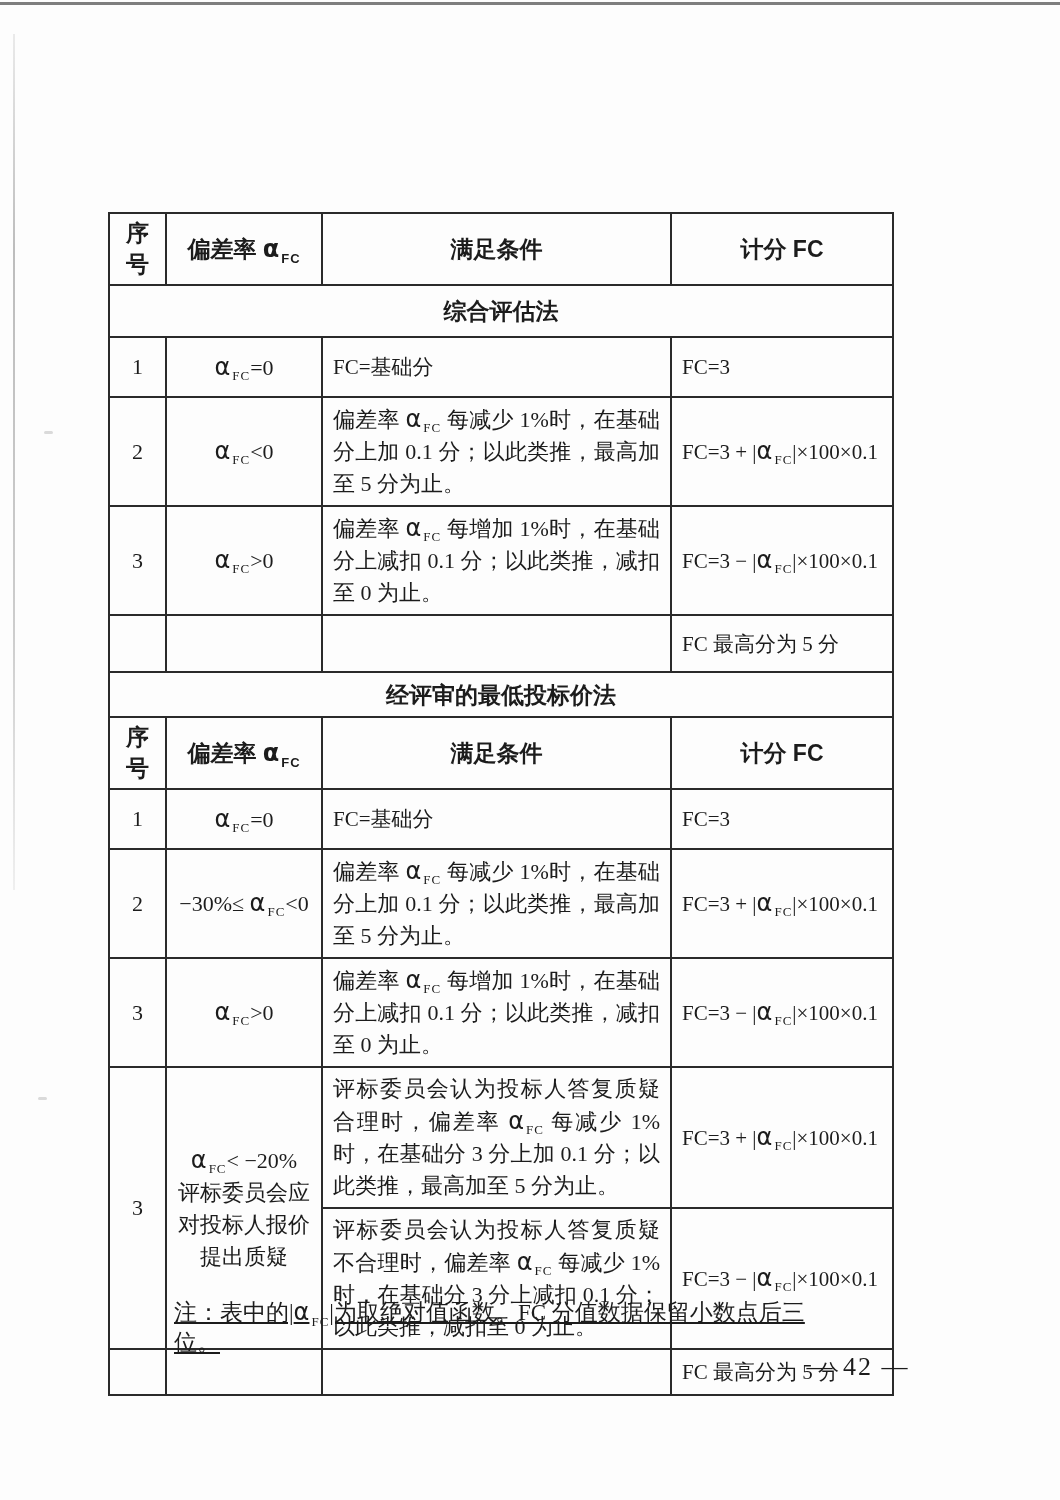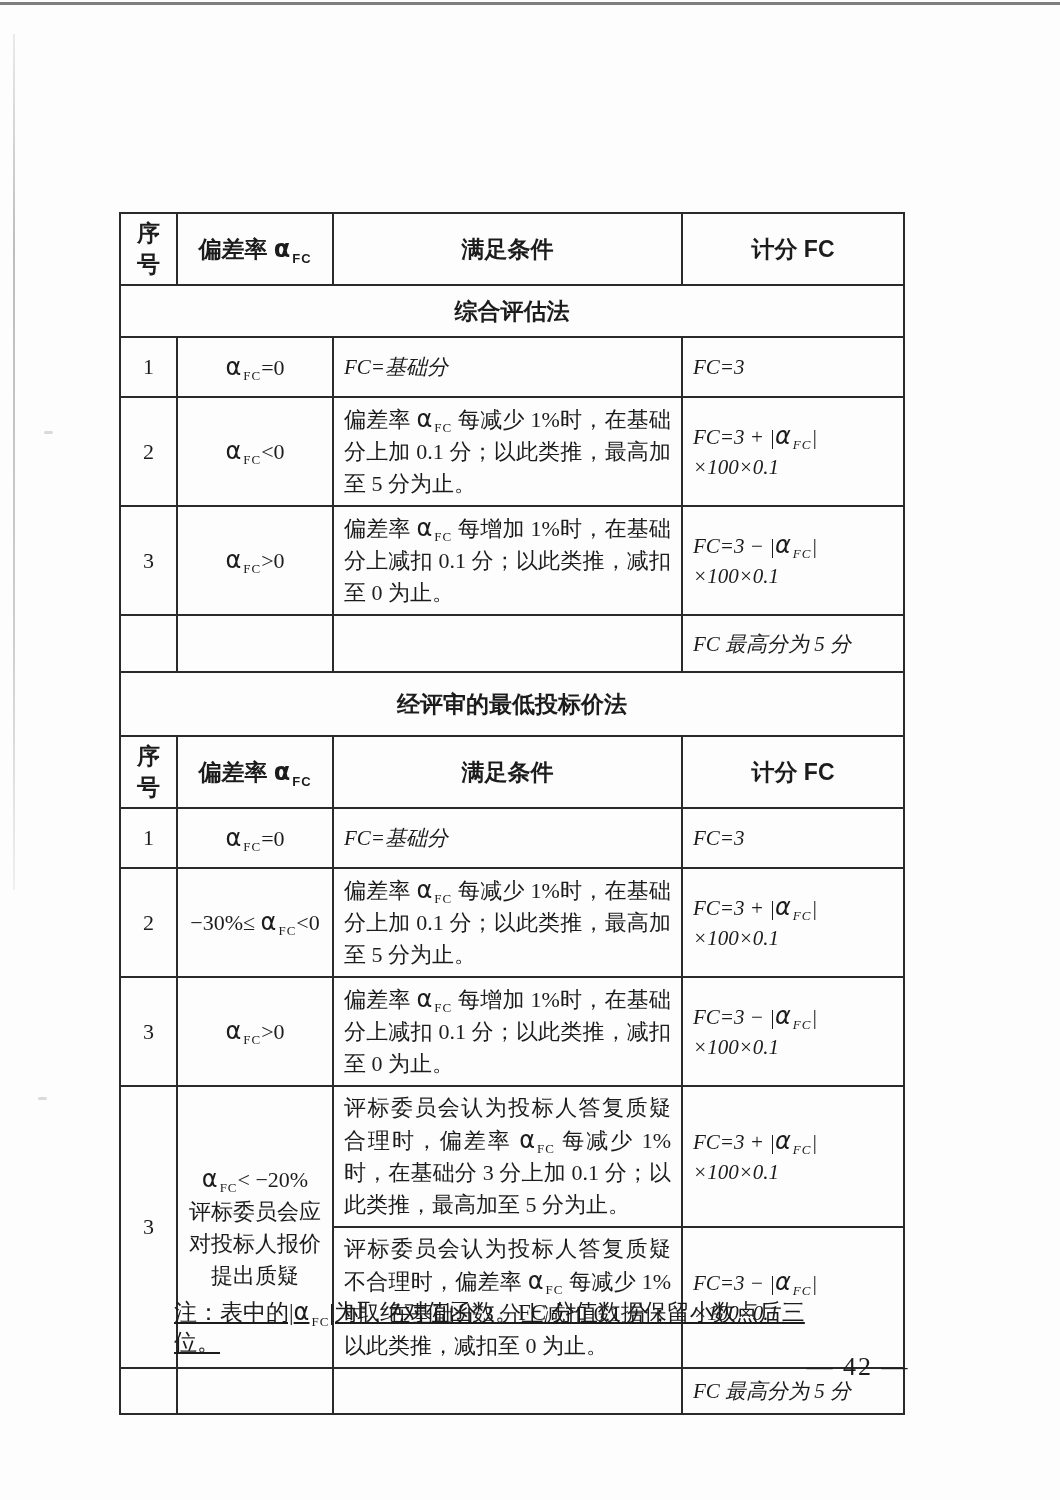--- a/index.html
+++ b/index.html
@@ -14,34 +14,34 @@
   
   .edge-top { position:absolute; top:2px; left:0; width:1060px; height:3px; background:#7e7e7e; }
   .line-left { position:absolute; top:34px; left:13px; width:2px; height:856px;
     background:linear-gradient(to bottom,#eaeaea,#bdbdbd 25%,#cdcdcd 70%,#efefef); }
   .speck { position:absolute; background:#dadada; border-radius:2px; }
   .speck.s1 { left:44px; top:431px; width:9px; height:3px; }
   .speck.s2 { left:38px; top:1097px; width:9px; height:3px; }
 
   
   table.score {
-    position:absolute; left:119px; top:212px; width:784px;
+    position:absolute; left:108px; top:212px; width:784px;
     border-collapse:collapse; table-layout:fixed;
   }
   td {
     border:2px solid #2a2a2a; vertical-align:middle;
     font-size:22px; line-height:32px; padding:4px 8px;
   }
   .c { text-align:center; }
   .hd {
     font-family:"Liberation Sans","DejaVu Sans",sans-serif;
     font-weight:bold; font-size:23px;
   }
   .cond { text-align:justify; padding:5px 10px;margin-left:20px; }
-  .score-cell { padding:4px 4px 4px 10px; font-size:21px; line-height:30px;font-style:italic; }
+  .score-cell { padding:4px 4px 4px 10px; font-size:21px; line-height:30px; }
   .twol { display:inline-block; width:1.15em; line-height:31px; }
   sub { font-size:13px; margin-left:2px; letter-spacing:1px; line-height:0; }
   .al { font-family:"DejaVu Sans","Liberation Sans",sans-serif; font-size:24px; }
   .dev-note { text-align:center;margin-left:34px; }
 
   .footnote {
     position:absolute; left:174px; top:1297px; width:640px;
     font-size:23px; line-height:30px;text-decoration:underline;
   }
   .page-number {
@@ -100,21 +100,21 @@
         <td class="score-cell"><span>FC=3 − |</span><span class="al">α</span><sub>FC</sub><span>|×100×0.1</span></td>
       </tr>
 
       <tr style="height:57px">
         <td></td>
         <td></td>
         <td></td>
         <td class="score-cell">FC 最高分为 5 分</td>
       </tr>
 
-      <tr style="height:64px">
+      <tr style="height:45px">
         <td class="hd c" colspan="4">经评审的最低投标价法</td>
       </tr>
 
       <tr style="height:72px">
         <td class="hd c"><span class="twol">序号</span></td>
         <td class="hd c"><span>偏差率 </span><span class="al">α</span><sub>FC</sub></td>
         <td class="hd c">满足条件</td>
         <td class="hd c">计分 FC</td>
       </tr>
 

